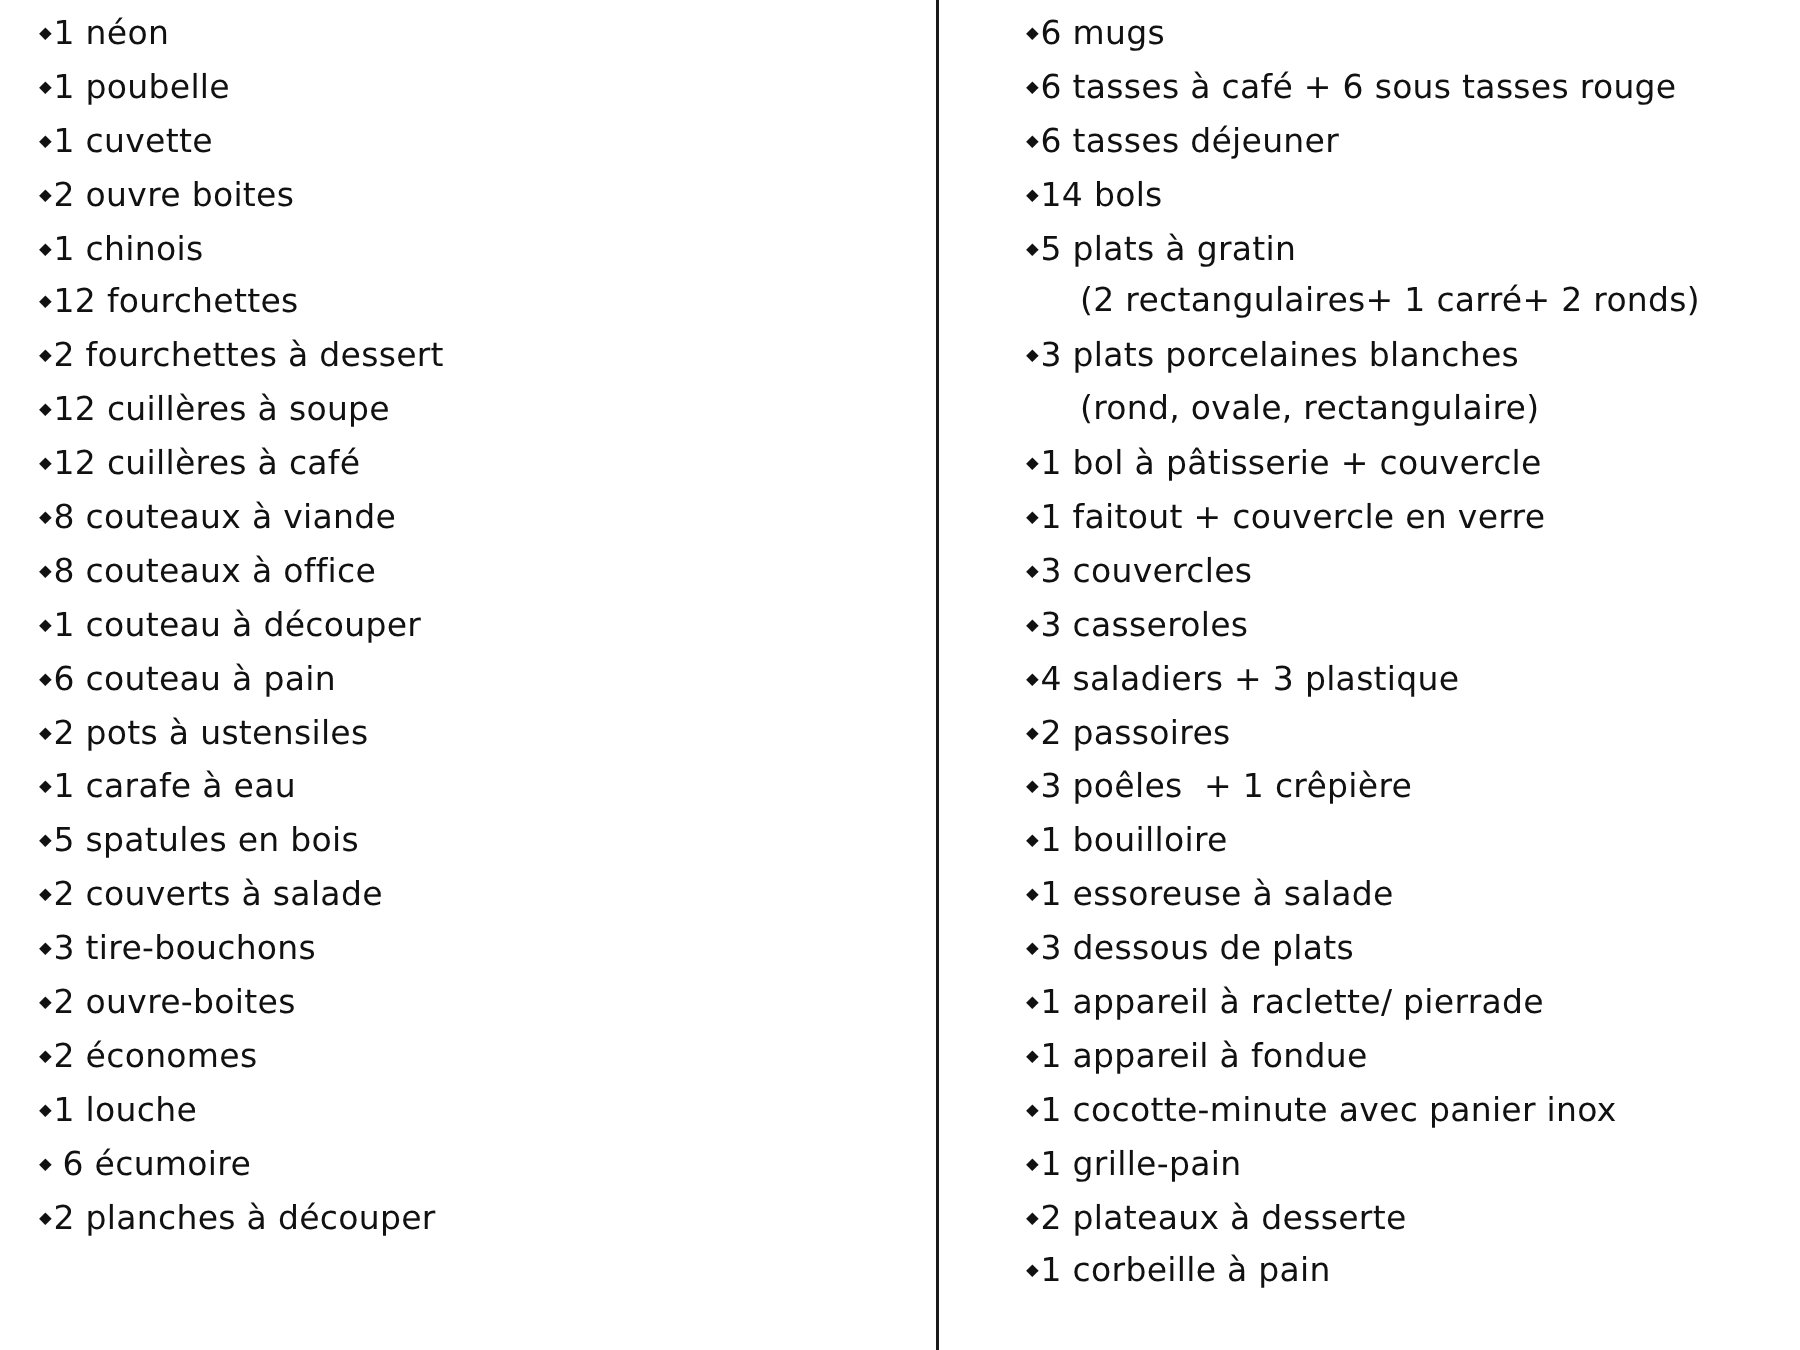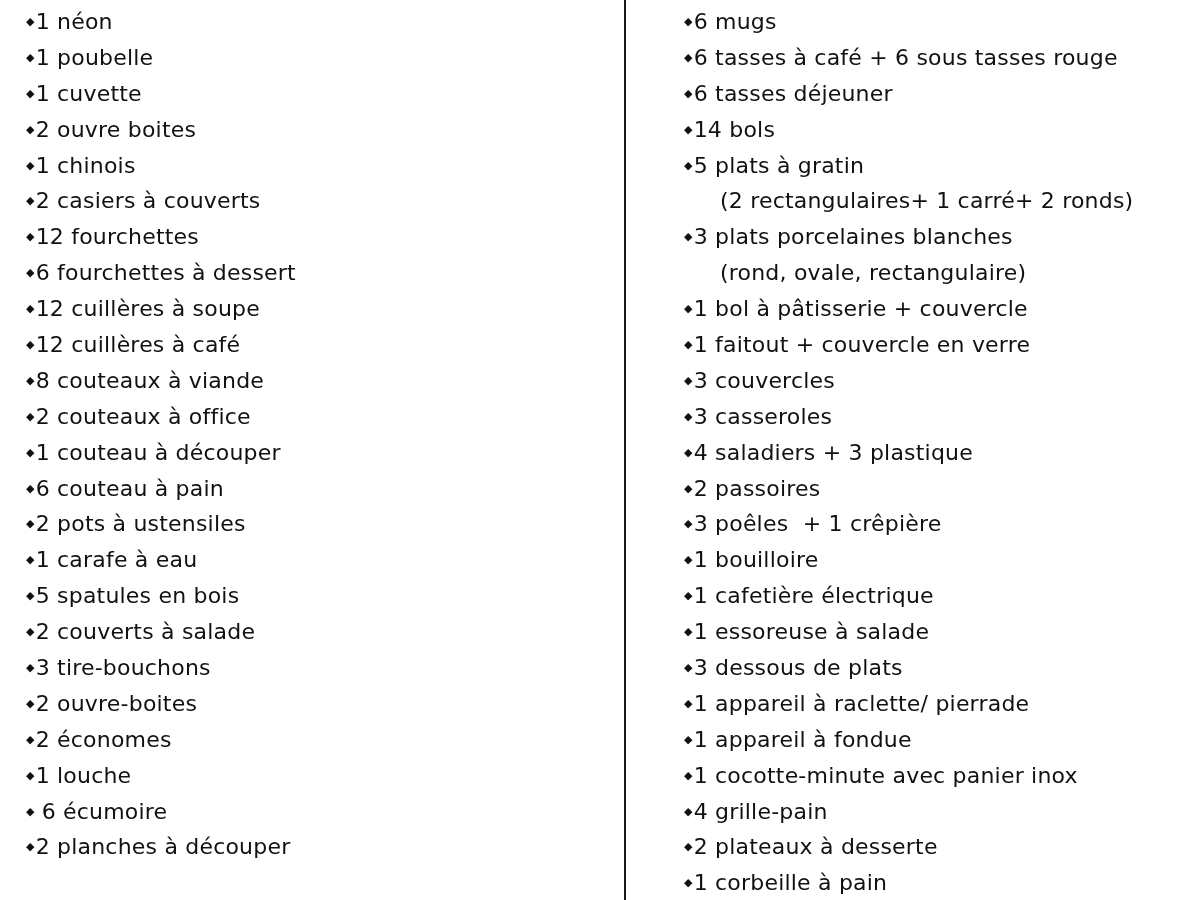--- a/index.html
+++ b/index.html
@@ -59,27 +59,26 @@
 <body>
 
 <div class="page">
 
   <ul class="column col-left">
     <li class="item"><span class="bullet">◆</span><span>1 néon</span></li>
     <li class="item"><span class="bullet">◆</span><span>1 poubelle</span></li>
     <li class="item"><span class="bullet">◆</span><span>1 cuvette</span></li>
     <li class="item"><span class="bullet">◆</span><span>2 ouvre boites</span></li>
     <li class="item"><span class="bullet">◆</span><span>1 chinois</span></li>
-    <li class="item"><span class="bullet">◆</span><span>2 casiers à couverts</span></li>
     <li class="item"><span class="bullet">◆</span><span>12 fourchettes</span></li>
-    <li class="item"><span class="bullet">◆</span><span>6 fourchettes à dessert</span></li>
+    <li class="item"><span class="bullet">◆</span><span>2 fourchettes à dessert</span></li>
     <li class="item"><span class="bullet">◆</span><span>12 cuillères à soupe</span></li>
     <li class="item"><span class="bullet">◆</span><span>12 cuillères à café</span></li>
     <li class="item"><span class="bullet">◆</span><span>8 couteaux à viande</span></li>
-    <li class="item"><span class="bullet">◆</span><span>2 couteaux à office</span></li>
+    <li class="item"><span class="bullet">◆</span><span>8 couteaux à office</span></li>
     <li class="item"><span class="bullet">◆</span><span>1 couteau à découper</span></li>
     <li class="item"><span class="bullet">◆</span><span>6 couteau à pain</span></li>
     <li class="item"><span class="bullet">◆</span><span>2 pots à ustensiles</span></li>
     <li class="item"><span class="bullet">◆</span><span>1 carafe à eau</span></li>
     <li class="item"><span class="bullet">◆</span><span>5 spatules en bois</span></li>
     <li class="item"><span class="bullet">◆</span><span>2 couverts à salade</span></li>
     <li class="item"><span class="bullet">◆</span><span>3 tire-bouchons</span></li>
     <li class="item"><span class="bullet">◆</span><span>2 ouvre-boites</span></li>
     <li class="item"><span class="bullet">◆</span><span>2 économes</span></li>
     <li class="item"><span class="bullet">◆</span><span>1 louche</span></li>
@@ -99,24 +98,23 @@
     <li class="item"><span class="bullet">◆</span><span>3 plats porcelaines blanches</span></li>
     <li class="item cont"><span>(rond, ovale, rectangulaire)</span></li>
     <li class="item"><span class="bullet">◆</span><span>1 bol à pâtisserie + couvercle</span></li>
     <li class="item"><span class="bullet">◆</span><span>1 faitout + couvercle en verre</span></li>
     <li class="item"><span class="bullet">◆</span><span>3 couvercles</span></li>
     <li class="item"><span class="bullet">◆</span><span>3 casseroles</span></li>
     <li class="item"><span class="bullet">◆</span><span>4 saladiers + 3 plastique</span></li>
     <li class="item"><span class="bullet">◆</span><span>2 passoires</span></li>
     <li class="item"><span class="bullet">◆</span><span style="white-space: pre">3 poêles  + 1 crêpière</span></li>
     <li class="item"><span class="bullet">◆</span><span>1 bouilloire</span></li>
-    <li class="item"><span class="bullet">◆</span><span>1 cafetière électrique</span></li>
     <li class="item"><span class="bullet">◆</span><span>1 essoreuse à salade</span></li>
     <li class="item"><span class="bullet">◆</span><span>3 dessous de plats</span></li>
     <li class="item"><span class="bullet">◆</span><span>1 appareil à raclette/ pierrade</span></li>
     <li class="item"><span class="bullet">◆</span><span>1 appareil à fondue</span></li>
     <li class="item"><span class="bullet">◆</span><span>1 cocotte-minute avec panier inox</span></li>
-    <li class="item"><span class="bullet">◆</span><span>4 grille-pain</span></li>
+    <li class="item"><span class="bullet">◆</span><span>1 grille-pain</span></li>
     <li class="item"><span class="bullet">◆</span><span>2 plateaux à desserte</span></li>
     <li class="item"><span class="bullet">◆</span><span>1 corbeille à pain</span></li>
   </ul>
 
 </div>
 
 </body></html>

